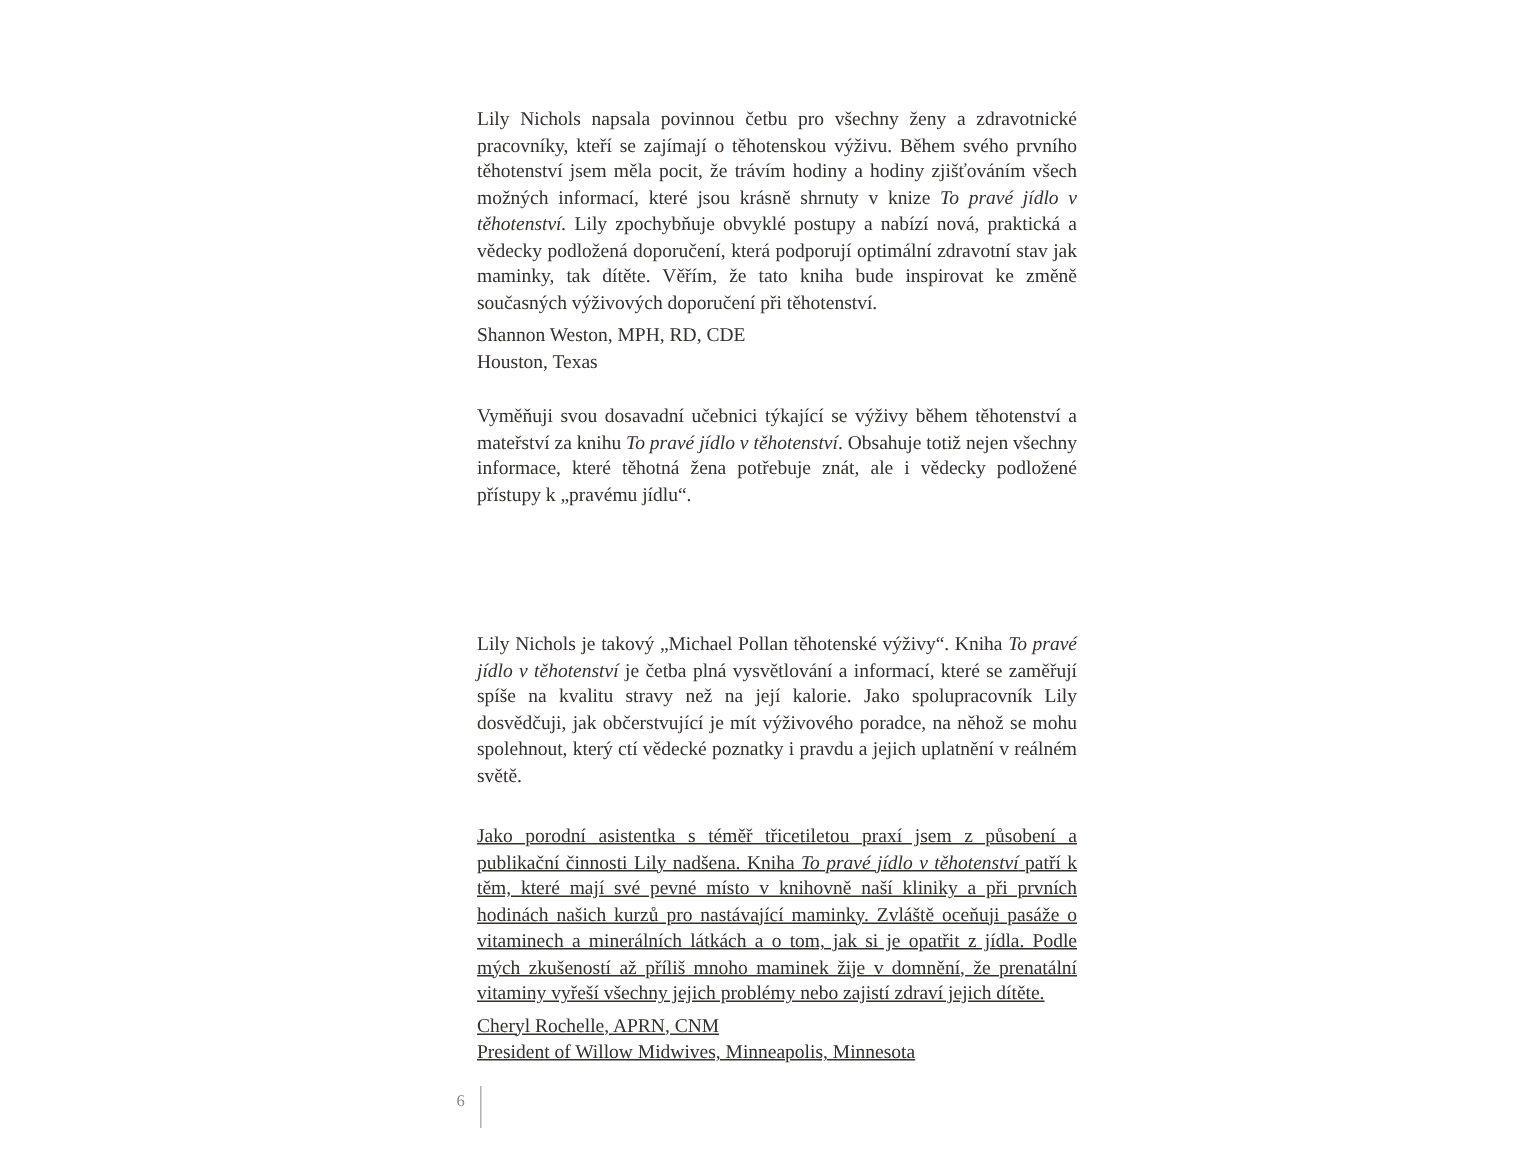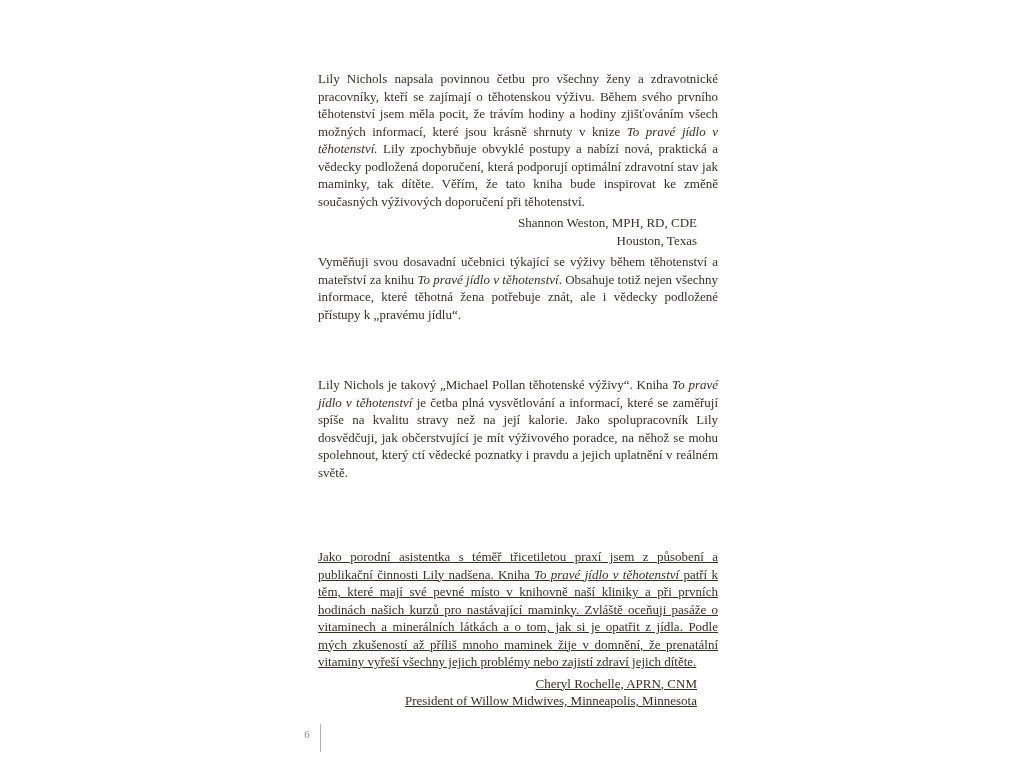--- a/index.html
+++ b/index.html
@@ -23,34 +23,33 @@
     color: #34302a;
     font-size: 13px;
     line-height: 17.5px;
   }
   .testimonial {
     position: absolute;
     left: 0;
     width: 400px;
   }
   .testimonial-1 { top: 70px; }
-  .testimonial-2 { top: 253px; }
-  .testimonial-3 { top: 376px; }
+  .testimonial-2 { top: 268px; }
+  .testimonial-3 { top: 420px; }
   .testimonial-4 { top: 548px; text-decoration: underline; }
   .quote {
     text-align: justify;
     hyphens: auto;
     -webkit-hyphens: auto;
     margin: 0;
   }
   .quote em {
     font-style: italic;
   }
   .attribution {
-    text-align: right;
     padding-right: 21px;
     margin-top: 4px;
   }
   .attribution-line {
     display: block;
   }
   .page-number {
     position: absolute;
     left: 299px;
     top: 728px;

